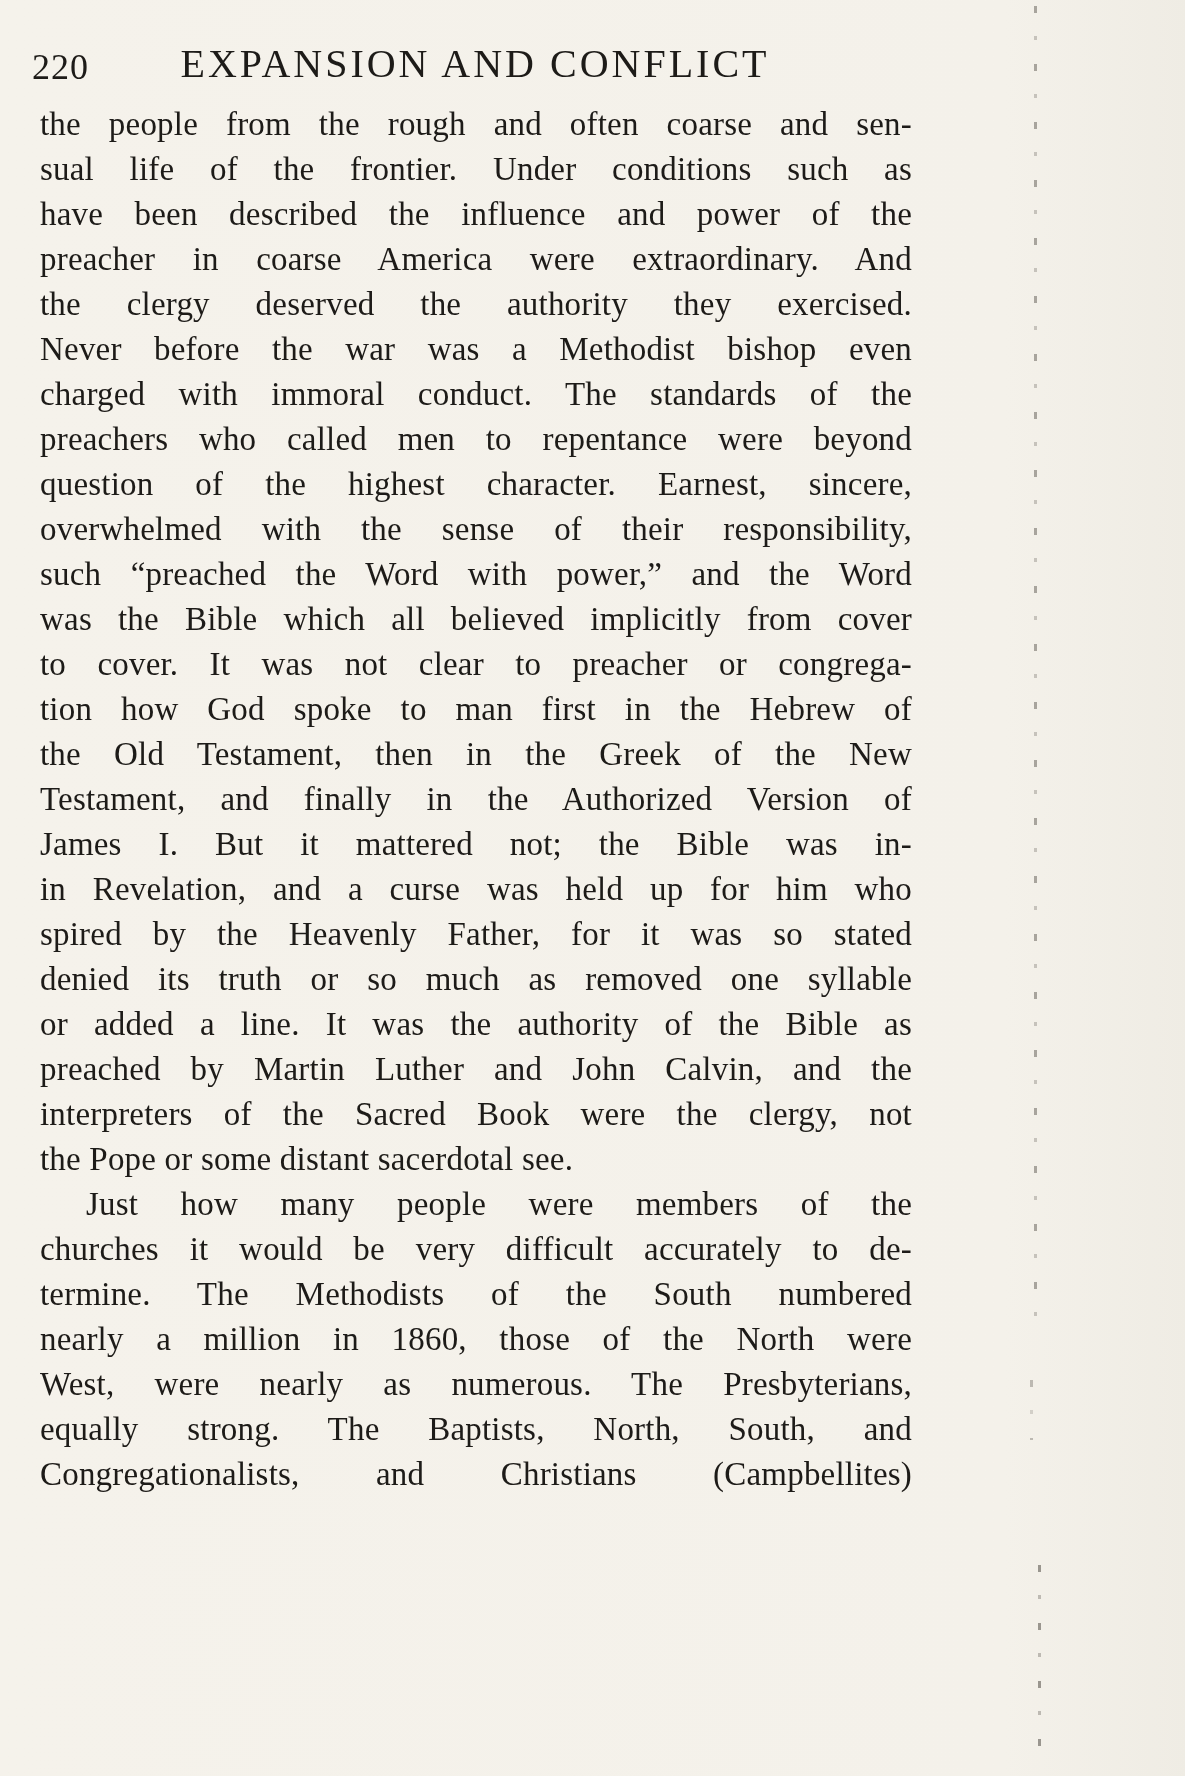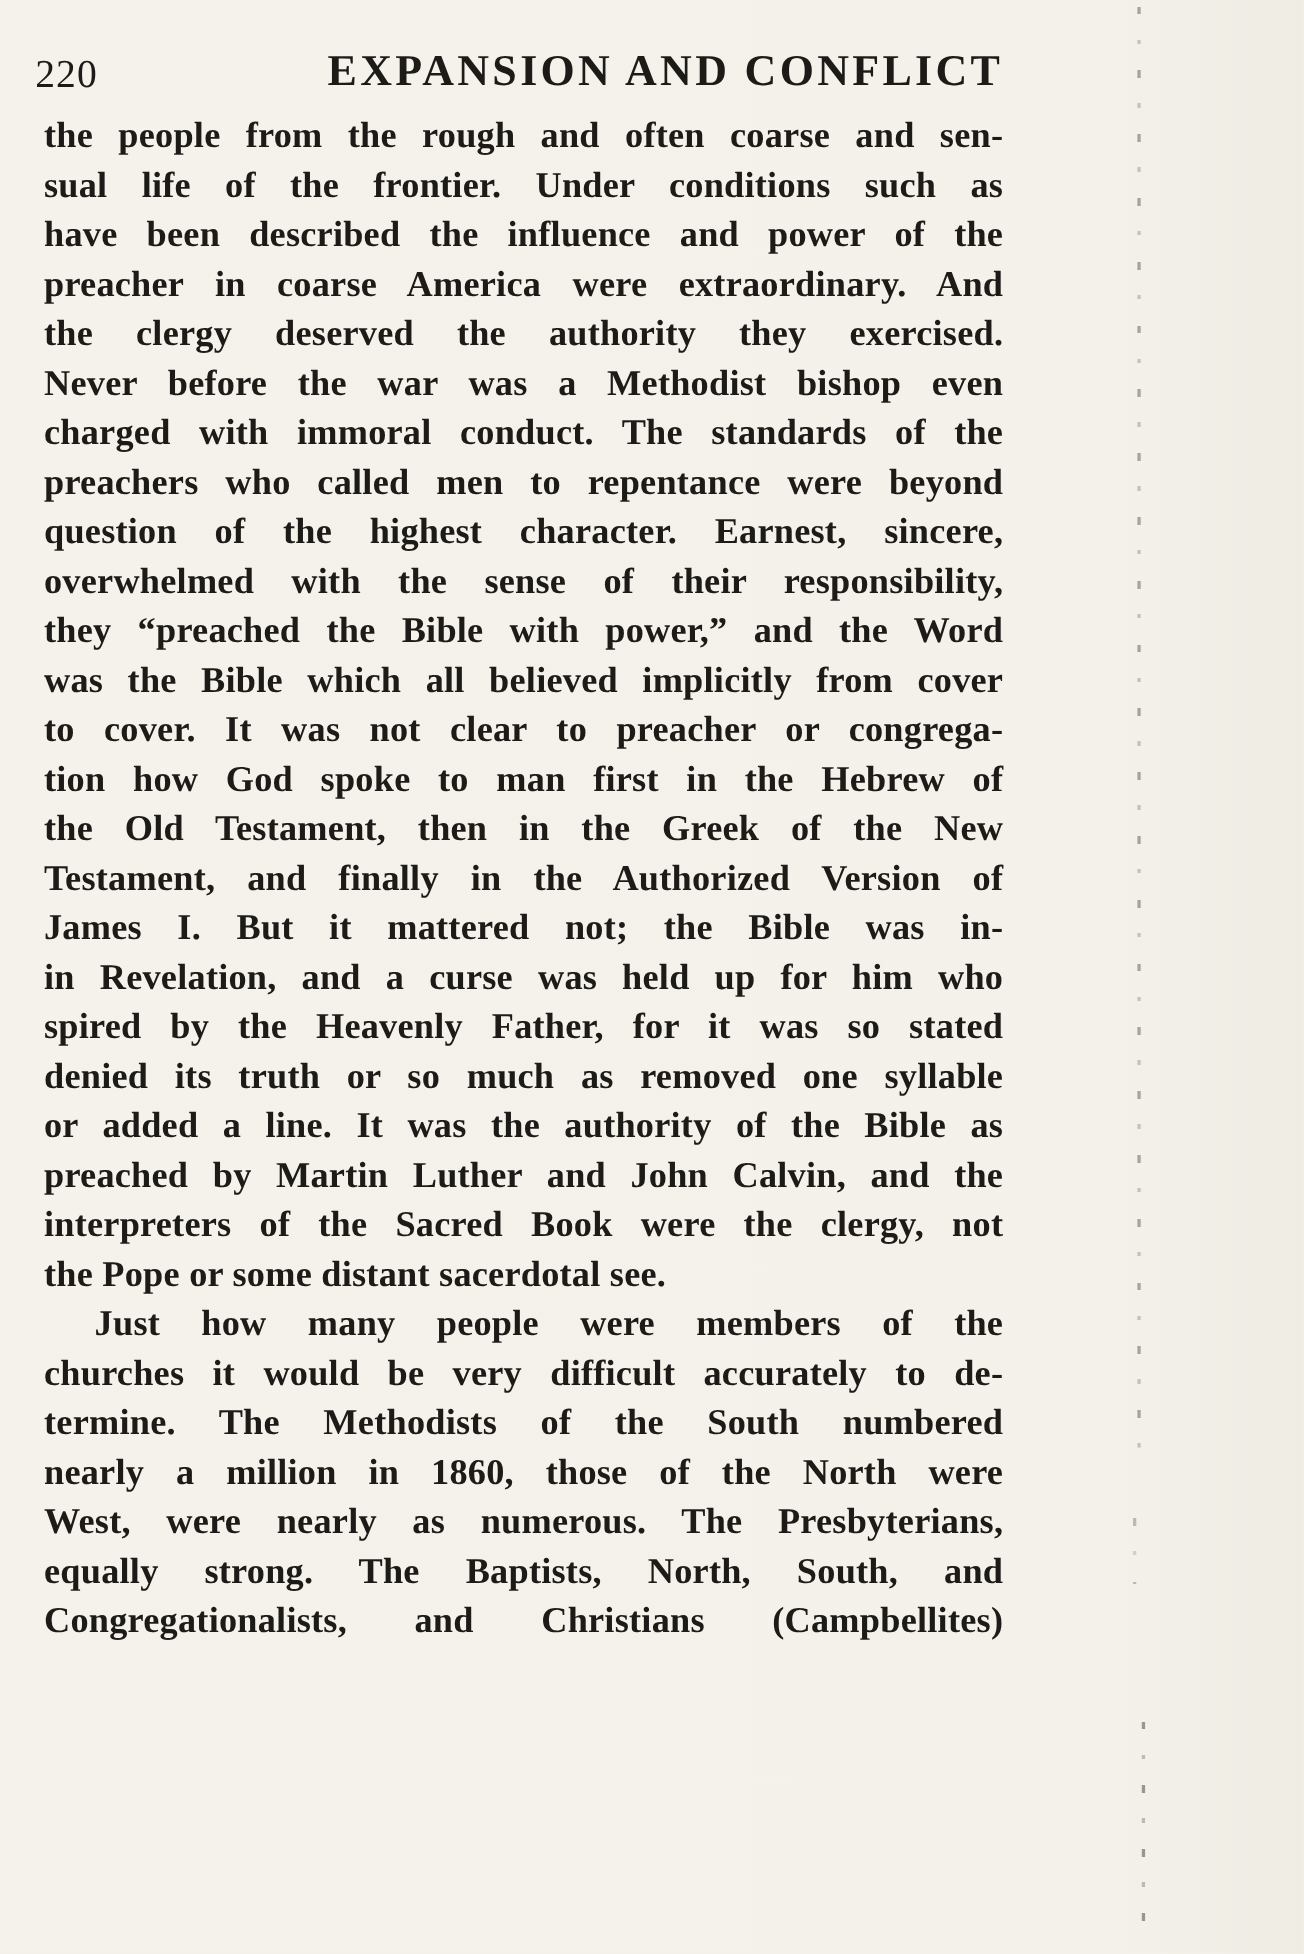--- a/index.html
+++ b/index.html
@@ -35,37 +35,36 @@
     top: 6px;
     font-size: 36px;
     letter-spacing: 1px;
   }
   .running-title {
     position: absolute;
     left: 0;
     right: 0;
     top: 0;
     margin: 0;
-    text-align: right;
+    text-align: center;
     font-size: 40px;
-    font-weight: 700;
+    font-weight: 400;
     letter-spacing: 3px;
     white-space: nowrap;
   }
   .page-body {
     position: absolute;
     top: 102px;
     left: 40px;
     width: 872px;
     font-size: 33px;
     line-height: 45px;
   }
   .paragraph {
     margin: 0;
-    font-weight: bold;
   }
   .line {
     width: 100%;
     text-align: justify;
     text-align-last: justify;
     white-space: normal;
     letter-spacing: 0.2px;
   }
   .line.no-justify {
     text-align-last: left;
@@ -105,21 +104,21 @@
         <div class="line">the people from the rough and often coarse and sen-</div>
         <div class="line">sual life of the frontier.  Under conditions such as</div>
         <div class="line">have been described the influence and power of the</div>
         <div class="line">preacher in coarse America were extraordinary.  And</div>
         <div class="line">the clergy deserved the authority they exercised.</div>
         <div class="line">Never before the war was a Methodist bishop even</div>
         <div class="line">charged with immoral conduct.  The standards of the</div>
         <div class="line">preachers who called men to repentance were beyond</div>
         <div class="line">question of the highest character.  Earnest, sincere,</div>
         <div class="line">overwhelmed with the sense of their responsibility,</div>
-        <div class="line">they “preached the Bible with power,” and the Word</div>
+        <div class="line">such “preached the Word with power,” and the Word</div>
         <div class="line">was the Bible which all believed implicitly from cover</div>
         <div class="line">to cover.  It was not clear to preacher or congrega-</div>
         <div class="line">tion how God spoke to man first in the Hebrew of</div>
         <div class="line">the Old Testament, then in the Greek of the New</div>
         <div class="line">Testament, and finally in the Authorized Version of</div>
         <div class="line">James I.  But it mattered not; the Bible was in-</div>
         <div class="line">in Revelation, and a curse was held up for him who</div>
         <div class="line">spired by the Heavenly Father, for it was so stated</div>
         <div class="line">denied its truth or so much as removed one syllable</div>
         <div class="line">or added a line.  It was the authority of the Bible as</div>

